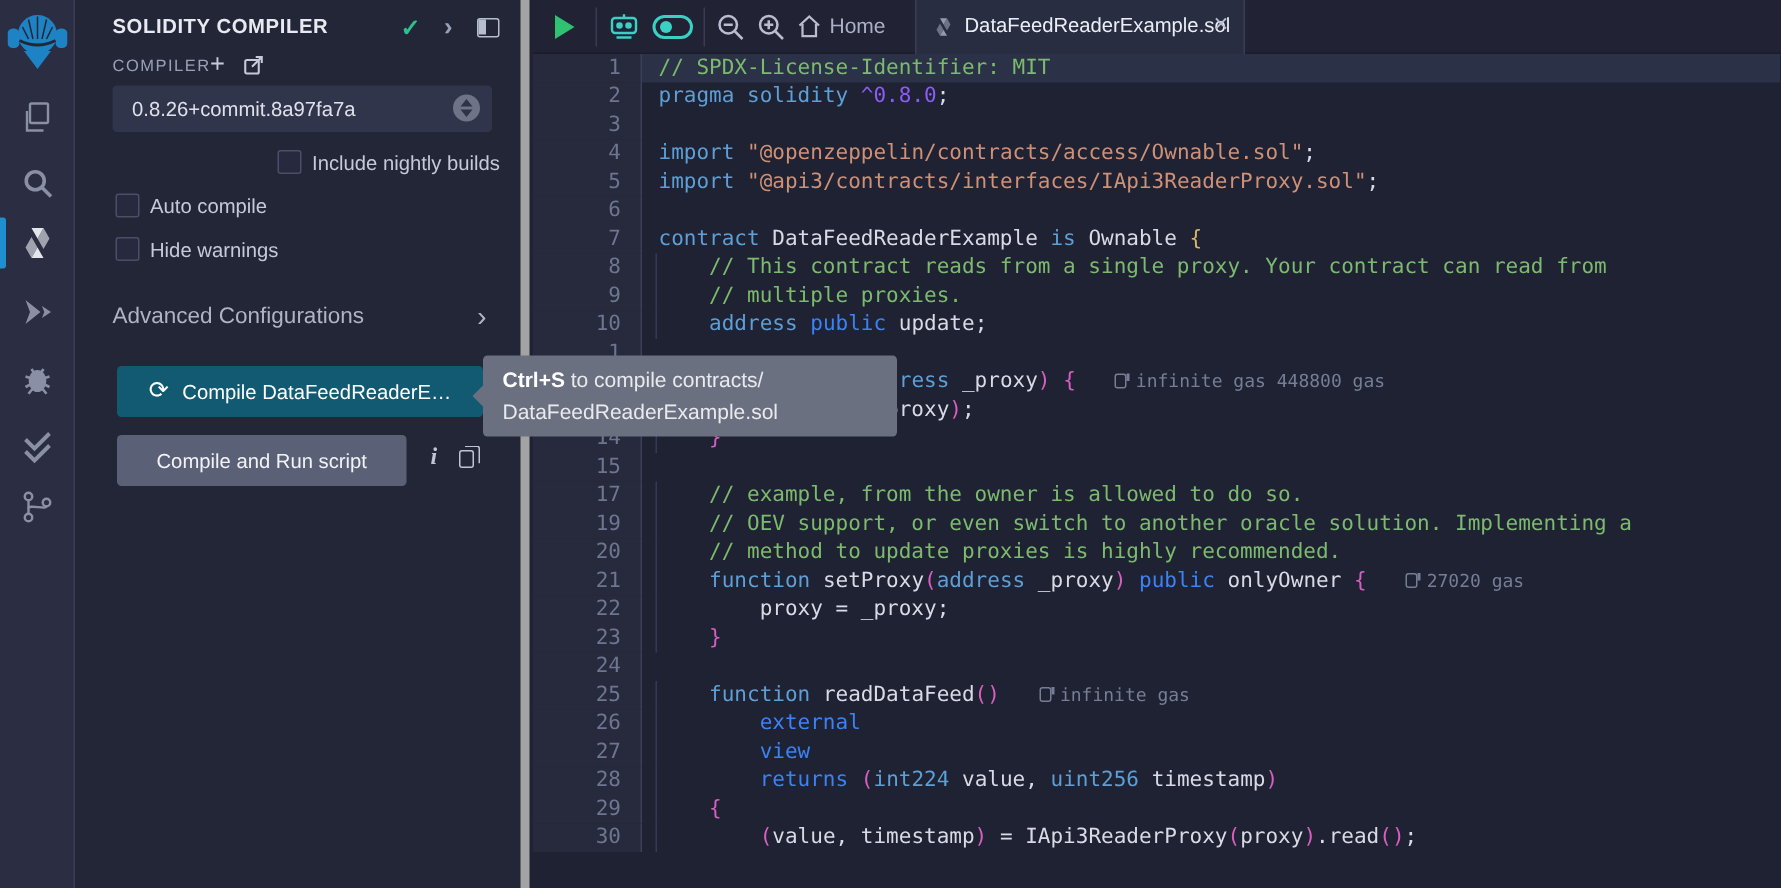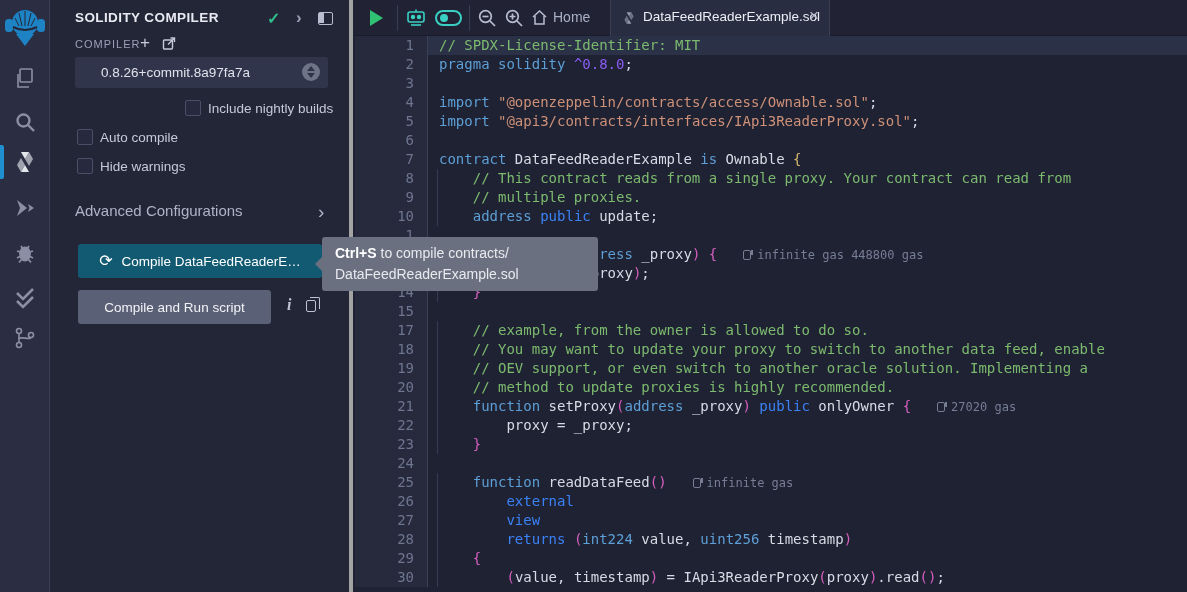--- a/index.html
+++ b/index.html
@@ -11,33 +11,33 @@
   .rail { position:absolute; left:0; top:0; width:50px; height:592px;
     background:#2b2e43; border-right:1px solid #3a3d55; z-index:5; }
   .logo { position:absolute; left:5px; top:6px; width:40px; height:42px; cursor:pointer; }
   .rail-ic { position:absolute; left:13px; width:24px; height:24px; color:#8b8fa6; cursor:pointer; }
   .rail-ic svg { width:24px; height:24px; display:block; }
   .rail-ic.active { color:#eef0f6; }
   .active-bar { position:absolute; left:0; top:145px; width:4px; height:34px; background:#1f8fd0; border-radius:0 2px 2px 0; }
 
   
   .sidebar { position:absolute; left:50px; top:0; width:303px; height:592px;
-    background:#232637; border-right:4px solid #a3a3a3; z-index:4; }
+    background:#232637; border-right:6px solid #a3a3a3; z-index:4; }
   .sb-title { position:absolute; left:25px; top:10px; font-size:13.5px; font-weight:700;
     color:#e8e9f1; letter-spacing:.4px; }
   .hdr-check { position:absolute; left:217px; top:9px; color:#2fbf8f; font-size:16px; font-weight:700; cursor:pointer;}
   .hdr-chev { position:absolute; left:246px; top:8px; color:#9aa0b8; font-size:17px; font-weight:700; cursor:pointer;}
   .hdr-cols { position:absolute; left:268px; top:12px; width:15px; height:13px;
     border:1.5px solid #b8bdd0; border-radius:2px; cursor:pointer; }
   .hdr-cols::before { content:""; position:absolute; left:0; top:0; width:5px; height:10px; background:#b8bdd0; }
   .sb-compiler { position:absolute; left:25px; top:38px; font-size:11px; color:#9ba0b8; letter-spacing:1px; }
   .sb-plus { position:absolute; left:90px; top:33px; font-size:17px; color:#c6cad8; cursor:pointer; }
   .sb-pub { position:absolute; left:112px; top:36px; cursor:pointer; color:#c6cad8; }
   .sb-select { position:absolute; left:25px; top:57px; width:253px; height:31px; background:#31354c;
-    border-radius:3px; color:#dfe1ea; font-size:13.5px; line-height:31px; padding-left:26px; cursor:pointer; }
+    border-radius:3px; color:#dfe1ea; font-size:13.5px; line-height:31px; padding-left:13px; cursor:pointer; }
   .spinner { position:absolute; right:8px; top:6px; width:18px; height:18px; border-radius:50%; background:#6f7387; }
   .spinner i { position:absolute; left:5px; width:0; height:0; border-left:4px solid transparent; border-right:4px solid transparent; }
   .spinner i.up { top:3px; border-bottom:5px solid #2f3349; }
   .spinner i.dn { bottom:3px; border-top:5px solid #2f3349; }
   .cbx { position:absolute; width:16px; height:16px; background:#272a3e; border:1px solid #4a4f68;
     border-radius:2px; cursor:pointer; }
   .cbl { position:absolute; font-size:13.5px; color:#c6c9d8; }
   .adv { position:absolute; left:25px; top:202px; font-size:15px; color:#b0b3c6; cursor:pointer; }
   .adv-chev { position:absolute; left:268px; top:201px; font-size:19px; color:#b0b3c6; cursor:pointer; }
   .btn-compile { position:absolute; left:28px; top:244px; width:244px; height:34px; background:#115a72;
@@ -279,21 +279,20 @@
         <div class="row"><span class="ln">7</span><span class="lc"><span class="kw">contract</span><span class="tx"> DataFeedReaderExample </span><span class="kw">is</span><span class="tx"> Ownable </span><span class="b1">{</span></span></div>
         <div class="row"><span class="ln">8</span><span class="lc"><i class="guide" style="left: 9px;"></i><span class="cm">    // This contract reads from a single proxy. Your contract can read from</span></span></div>
         <div class="row"><span class="ln">9</span><span class="lc"><i class="guide" style="left: 9px;"></i><span class="cm">    // multiple proxies.</span></span></div>
         <div class="row"><span class="ln">10</span><span class="lc"><i class="guide" style="left: 9px;"></i><span class="tx">    </span><span class="kw">address</span><span class="tx"> </span><span class="kd">public</span><span class="tx"> update;</span></span></div>
         <div class="row"><span class="ln">1</span><span class="lc"></span></div>
         <div class="row"><span class="ln">12</span><span class="lc"><i class="guide" style="left: 9px;"></i><span class="tx">    </span><span class="kw">constructor</span><span class="b2">(</span><span class="kw">address</span><span class="tx"> _proxy</span><span class="b2">)</span><span class="tx"> </span><span class="b2">{</span><span class="gas"><span class="gas-icon"></span>infinite gas 448800 gas</span></span></div>
         <div class="row"><span class="ln">13</span><span class="lc"><i class="guide" style="left: 9px;"></i><span class="tx">        setProxy</span><span class="b2">(</span><span class="tx">_proxy</span><span class="b2">)</span><span class="tx">;</span></span></div>
         <div class="row"><span class="ln">14</span><span class="lc"><i class="guide" style="left: 9px;"></i><span class="tx">    </span><span class="b2">}</span></span></div>
         <div class="row"><span class="ln">15</span><span class="lc"></span></div>
         <div class="row"><span class="ln">17</span><span class="lc"><i class="guide" style="left: 9px;"></i><span class="cm">    // example, from the owner is allowed to do so.</span></span></div>
-        <div class="row"><span class="ln">18</span><span class="lc"><i class="guide" style="left: 9px;"></i><span class="cm">    // You may want to update your proxy to switch to another data feed, enable</span></span></div>
         <div class="row"><span class="ln">19</span><span class="lc"><i class="guide" style="left: 9px;"></i><span class="cm">    // OEV support, or even switch to another oracle solution. Implementing a</span></span></div>
         <div class="row"><span class="ln">20</span><span class="lc"><i class="guide" style="left: 9px;"></i><span class="cm">    // method to update proxies is highly recommended.</span></span></div>
         <div class="row"><span class="ln">21</span><span class="lc"><i class="guide" style="left: 9px;"></i><span class="tx">    </span><span class="kw">function</span><span class="tx"> setProxy</span><span class="b2">(</span><span class="kw">address</span><span class="tx"> _proxy</span><span class="b2">)</span><span class="tx"> </span><span class="kd">public</span><span class="tx"> onlyOwner </span><span class="b2">{</span><span class="gas"><span class="gas-icon"></span>27020 gas</span></span></div>
         <div class="row"><span class="ln">22</span><span class="lc"><i class="guide" style="left: 9px;"></i><span class="tx">        proxy = _proxy;</span></span></div>
         <div class="row"><span class="ln">23</span><span class="lc"><i class="guide" style="left: 9px;"></i><span class="tx">    </span><span class="b2">}</span></span></div>
         <div class="row"><span class="ln">24</span><span class="lc"></span></div>
         <div class="row"><span class="ln">25</span><span class="lc"><i class="guide" style="left: 9px;"></i><span class="tx">    </span><span class="kw">function</span><span class="tx"> readDataFeed</span><span class="b2">()</span><span class="gas"><span class="gas-icon"></span>infinite gas</span></span></div>
         <div class="row"><span class="ln">26</span><span class="lc"><i class="guide" style="left: 9px;"></i><span class="tx">        </span><span class="kd">external</span></span></div>
         <div class="row"><span class="ln">27</span><span class="lc"><i class="guide" style="left: 9px;"></i><span class="tx">        </span><span class="kd">view</span></span></div>
         <div class="row"><span class="ln">28</span><span class="lc"><i class="guide" style="left: 9px;"></i><span class="tx">        </span><span class="kd">returns</span><span class="tx"> </span><span class="b2">(</span><span class="kw">int224</span><span class="tx"> value, </span><span class="kw">uint256</span><span class="tx"> timestamp</span><span class="b2">)</span></span></div>

